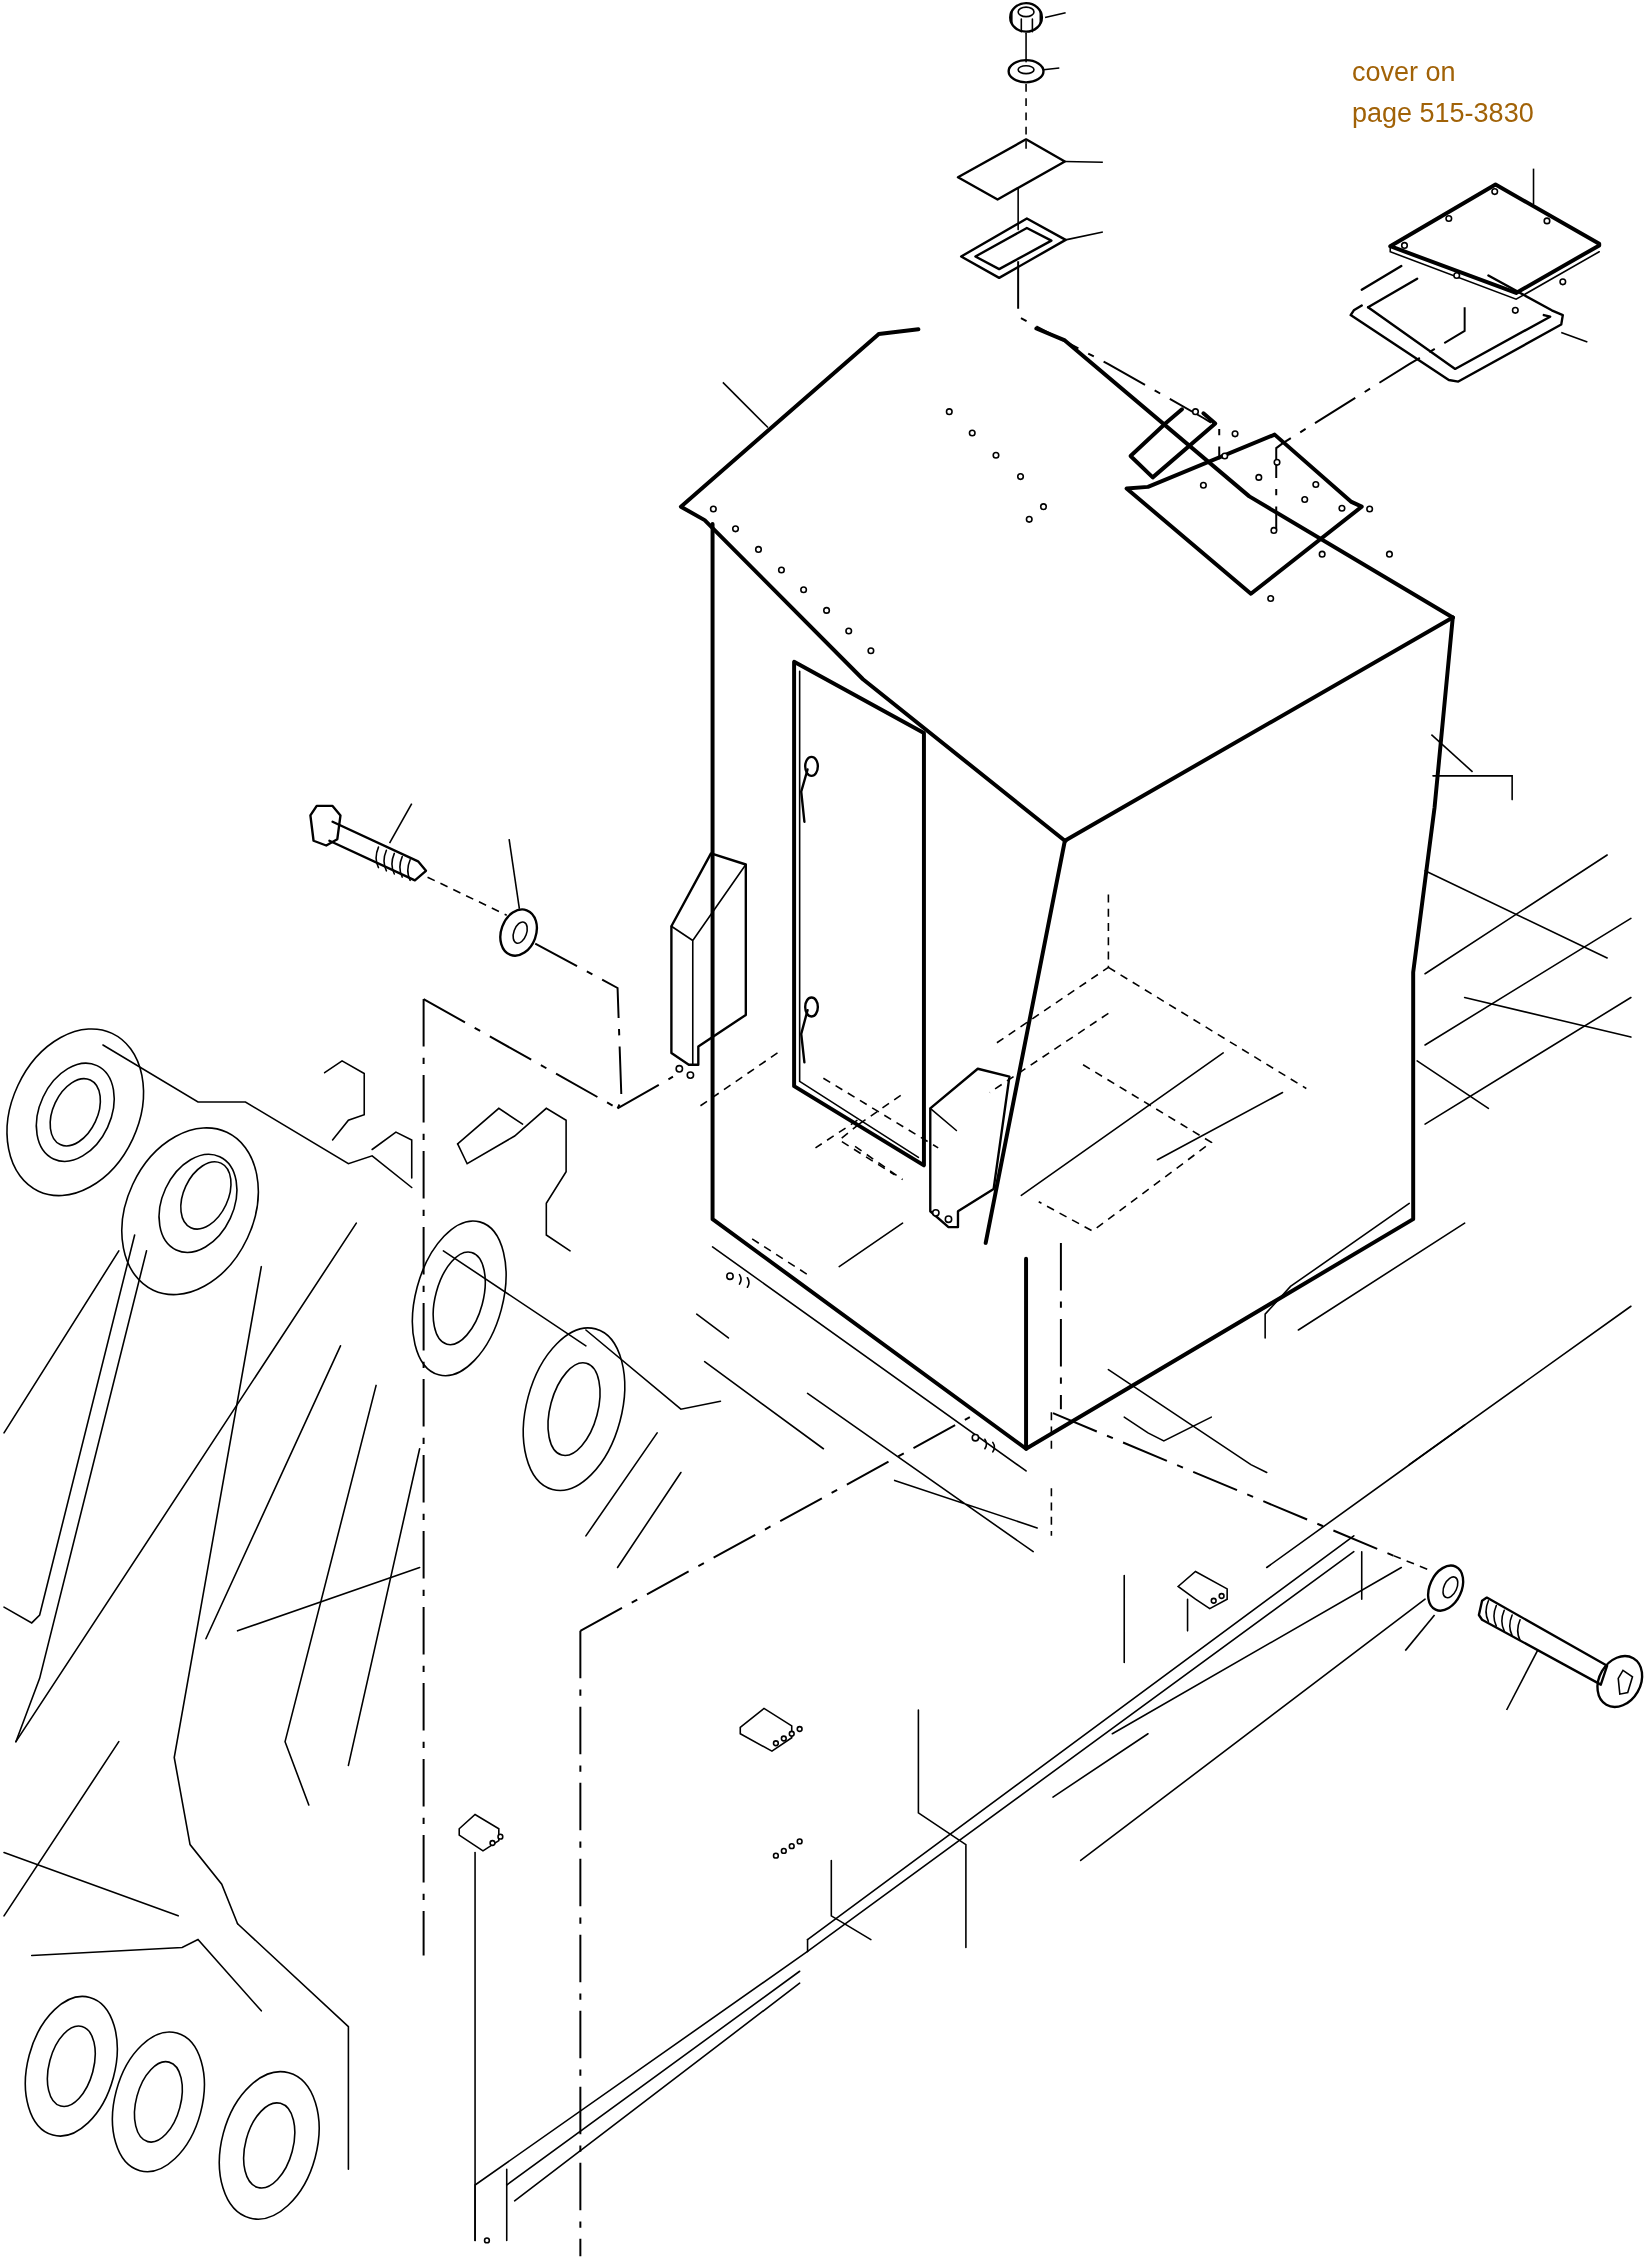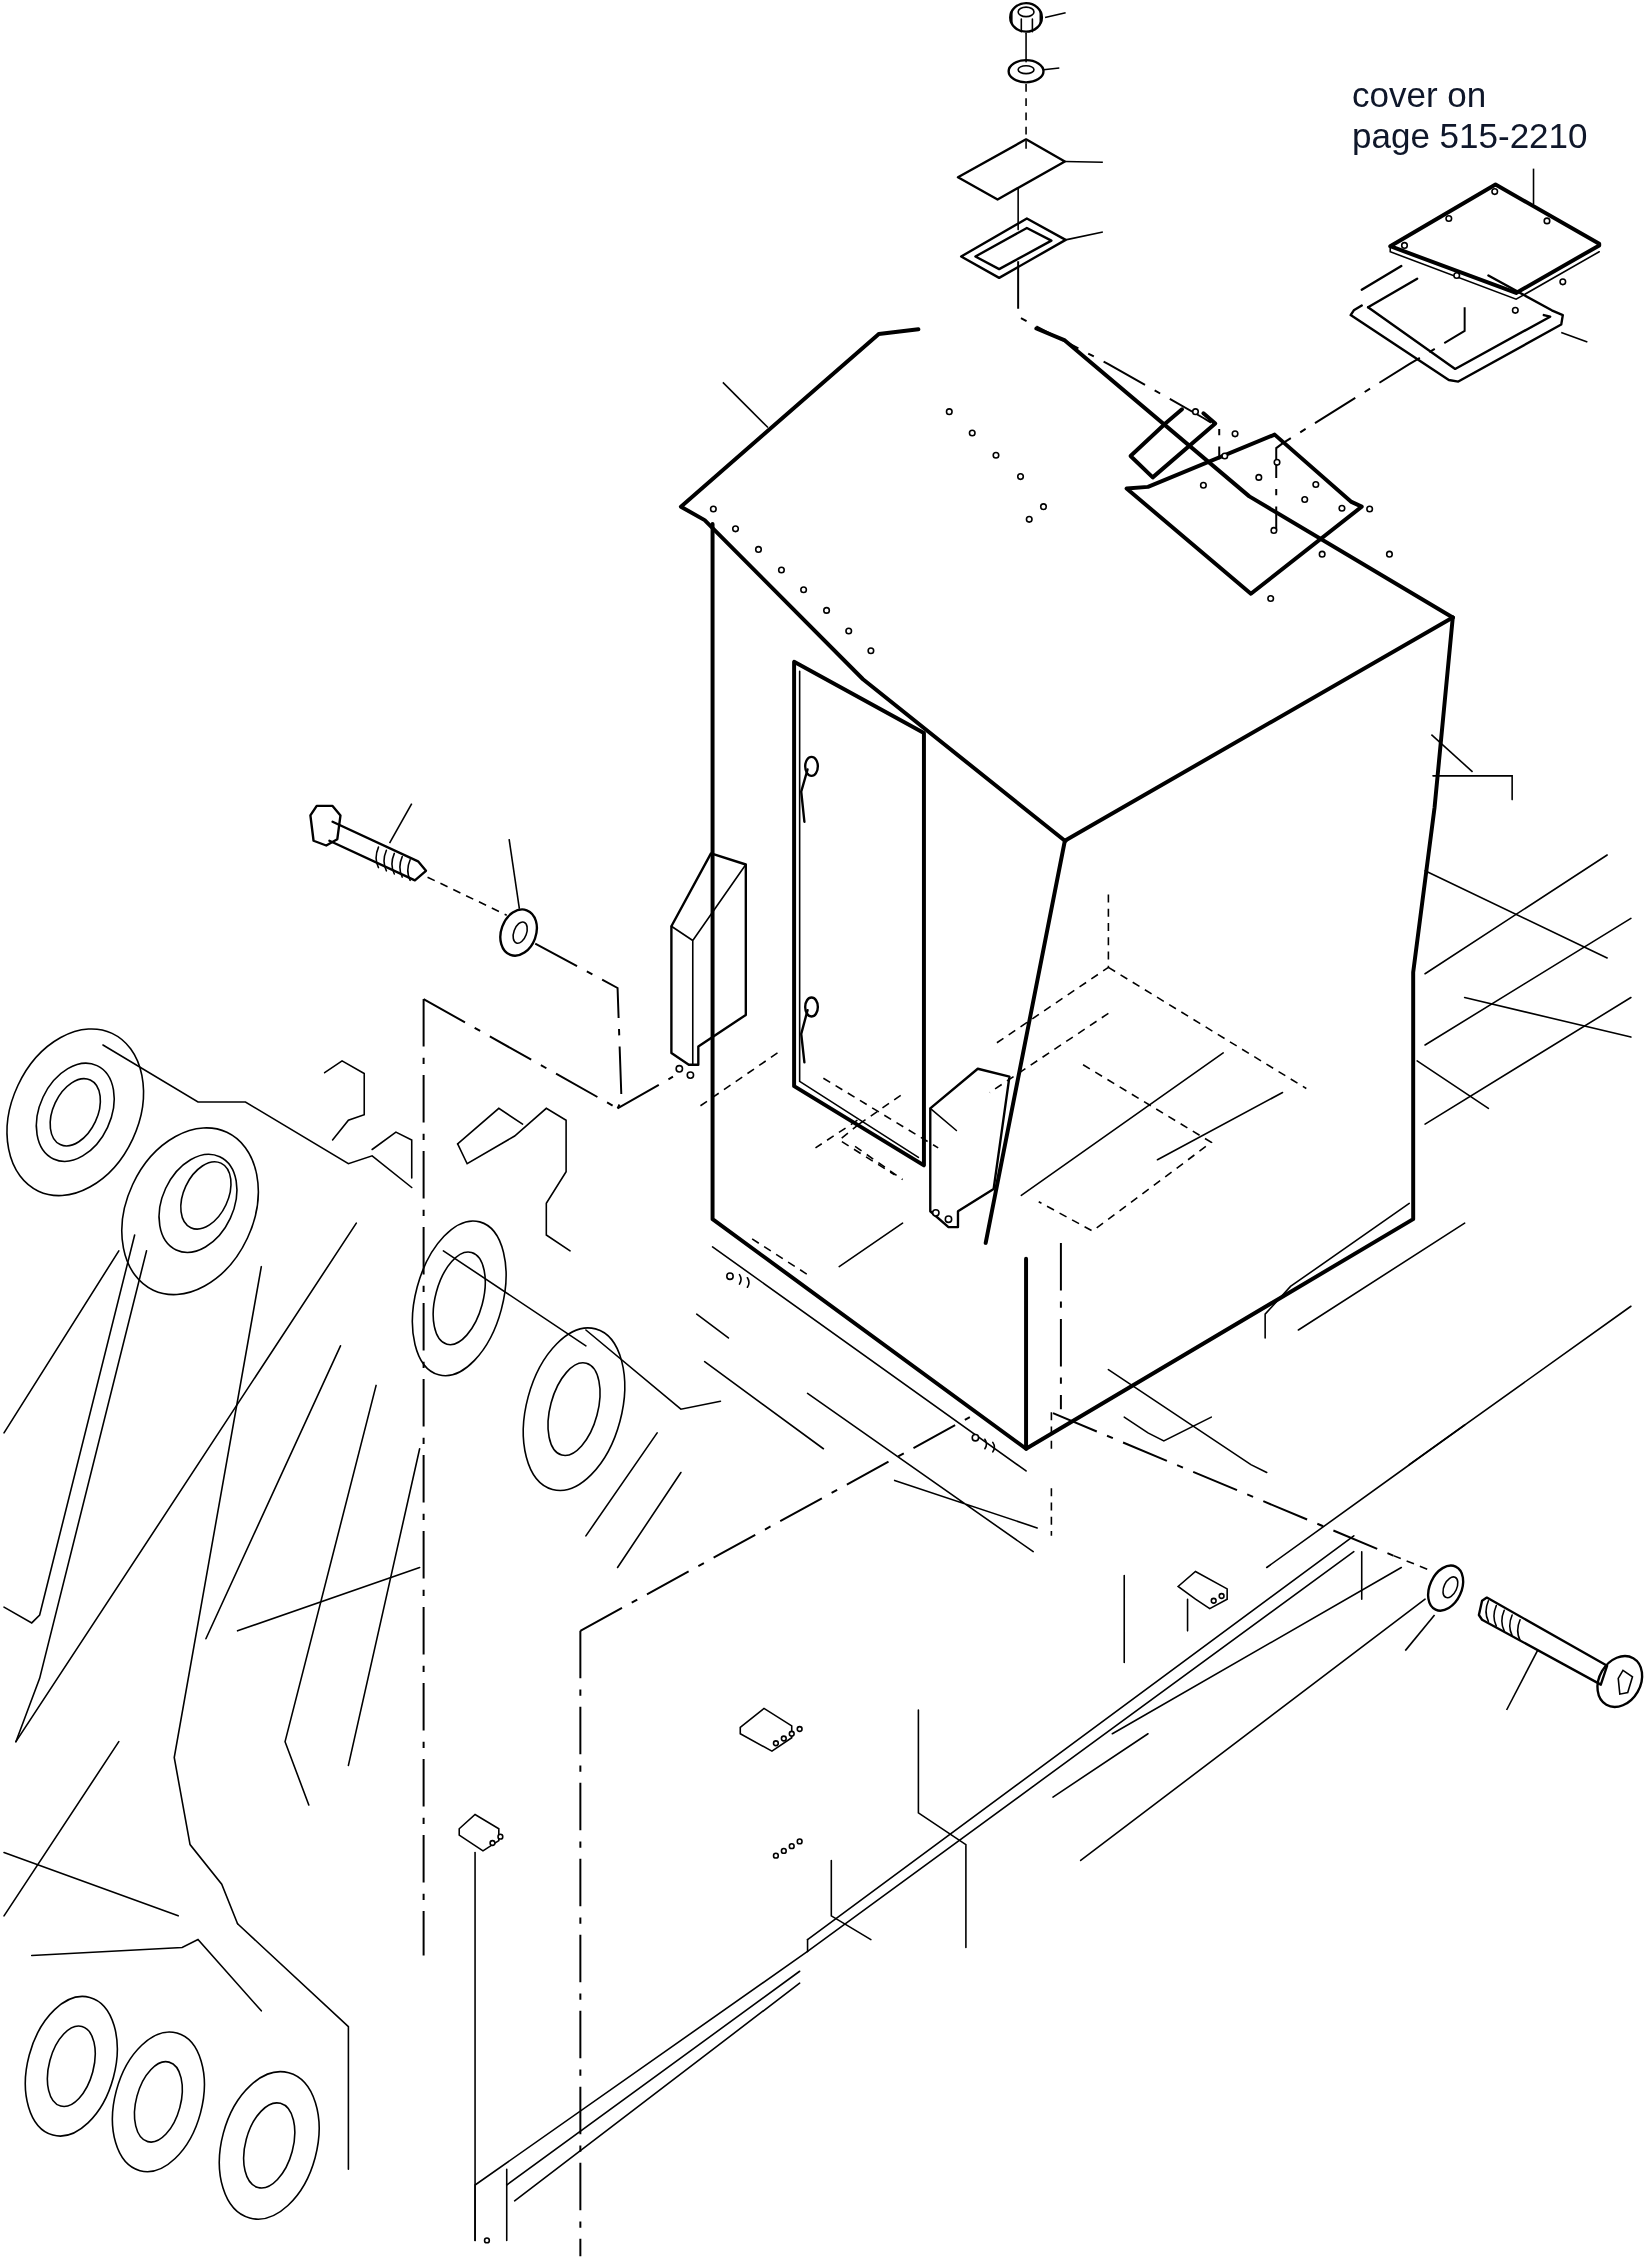--- a/index.html
+++ b/index.html
@@ -5,28 +5,28 @@
   html, body { margin: 0; padding: 0; background: #ffffff; }
   body { width: 1646px; height: 2261px; position: relative; overflow: hidden; }
   #drawing { position: absolute; left: 0; top: 0; width: 1646px; height: 2261px; }
   .thick { stroke: #000; stroke-width: 5; fill: none; stroke-linejoin: round; stroke-linecap: round; }
   .med { stroke: #000; stroke-width: 3; fill: none; stroke-linejoin: round; stroke-linecap: round; }
   .thin { stroke: #000; stroke-width: 2; fill: none; stroke-linecap: round; }
   .lead { stroke: #000; stroke-width: 2; fill: none; }
   .dash { stroke: #000; stroke-width: 2; fill: none; stroke-dasharray: 10 8; }
   .chain { stroke: #000; stroke-width: 2.5; fill: none; stroke-dasharray: 60 14 8 14; }
   .hole { stroke: #000; stroke-width: 2; fill: #fff; }
-  .annotation { position: absolute; left: 1352px; top: 52px; font-family: "Liberation Sans", sans-serif; font-size: 35px; line-height: 41px; color: #0f172a; white-space: nowrap; margin-top: 22px; }
+  .annotation { position: absolute; left: 1352px; top: 52px; font-family: "Liberation Sans", sans-serif; font-size: 27px; line-height: 41px; color: #a16207; white-space: nowrap; }
 </style>
 </head>
 <body>
 
 <div class="annotation">
   <div>cover on</div>
-  <div>page 515-2210</div>
+  <div>page 515-3830</div>
 </div>
 
 <svg id="drawing" viewBox="0 0 2079 2856" xmlns="http://www.w3.org/2000/svg">
 
   <g>
     <ellipse cx="1296" cy="22" rx="20" ry="18" class="med"></ellipse>
     <ellipse cx="1296" cy="15" rx="10" ry="6" class="thin"></ellipse>
     <path d="M1278 14 L1278 30 M1314 14 L1314 30 M1290 24 L1290 40 M1304 24 L1304 40" class="thin"></path>
     <line x1="1320" y1="22" x2="1346" y2="16" class="lead"></line>
   </g>

